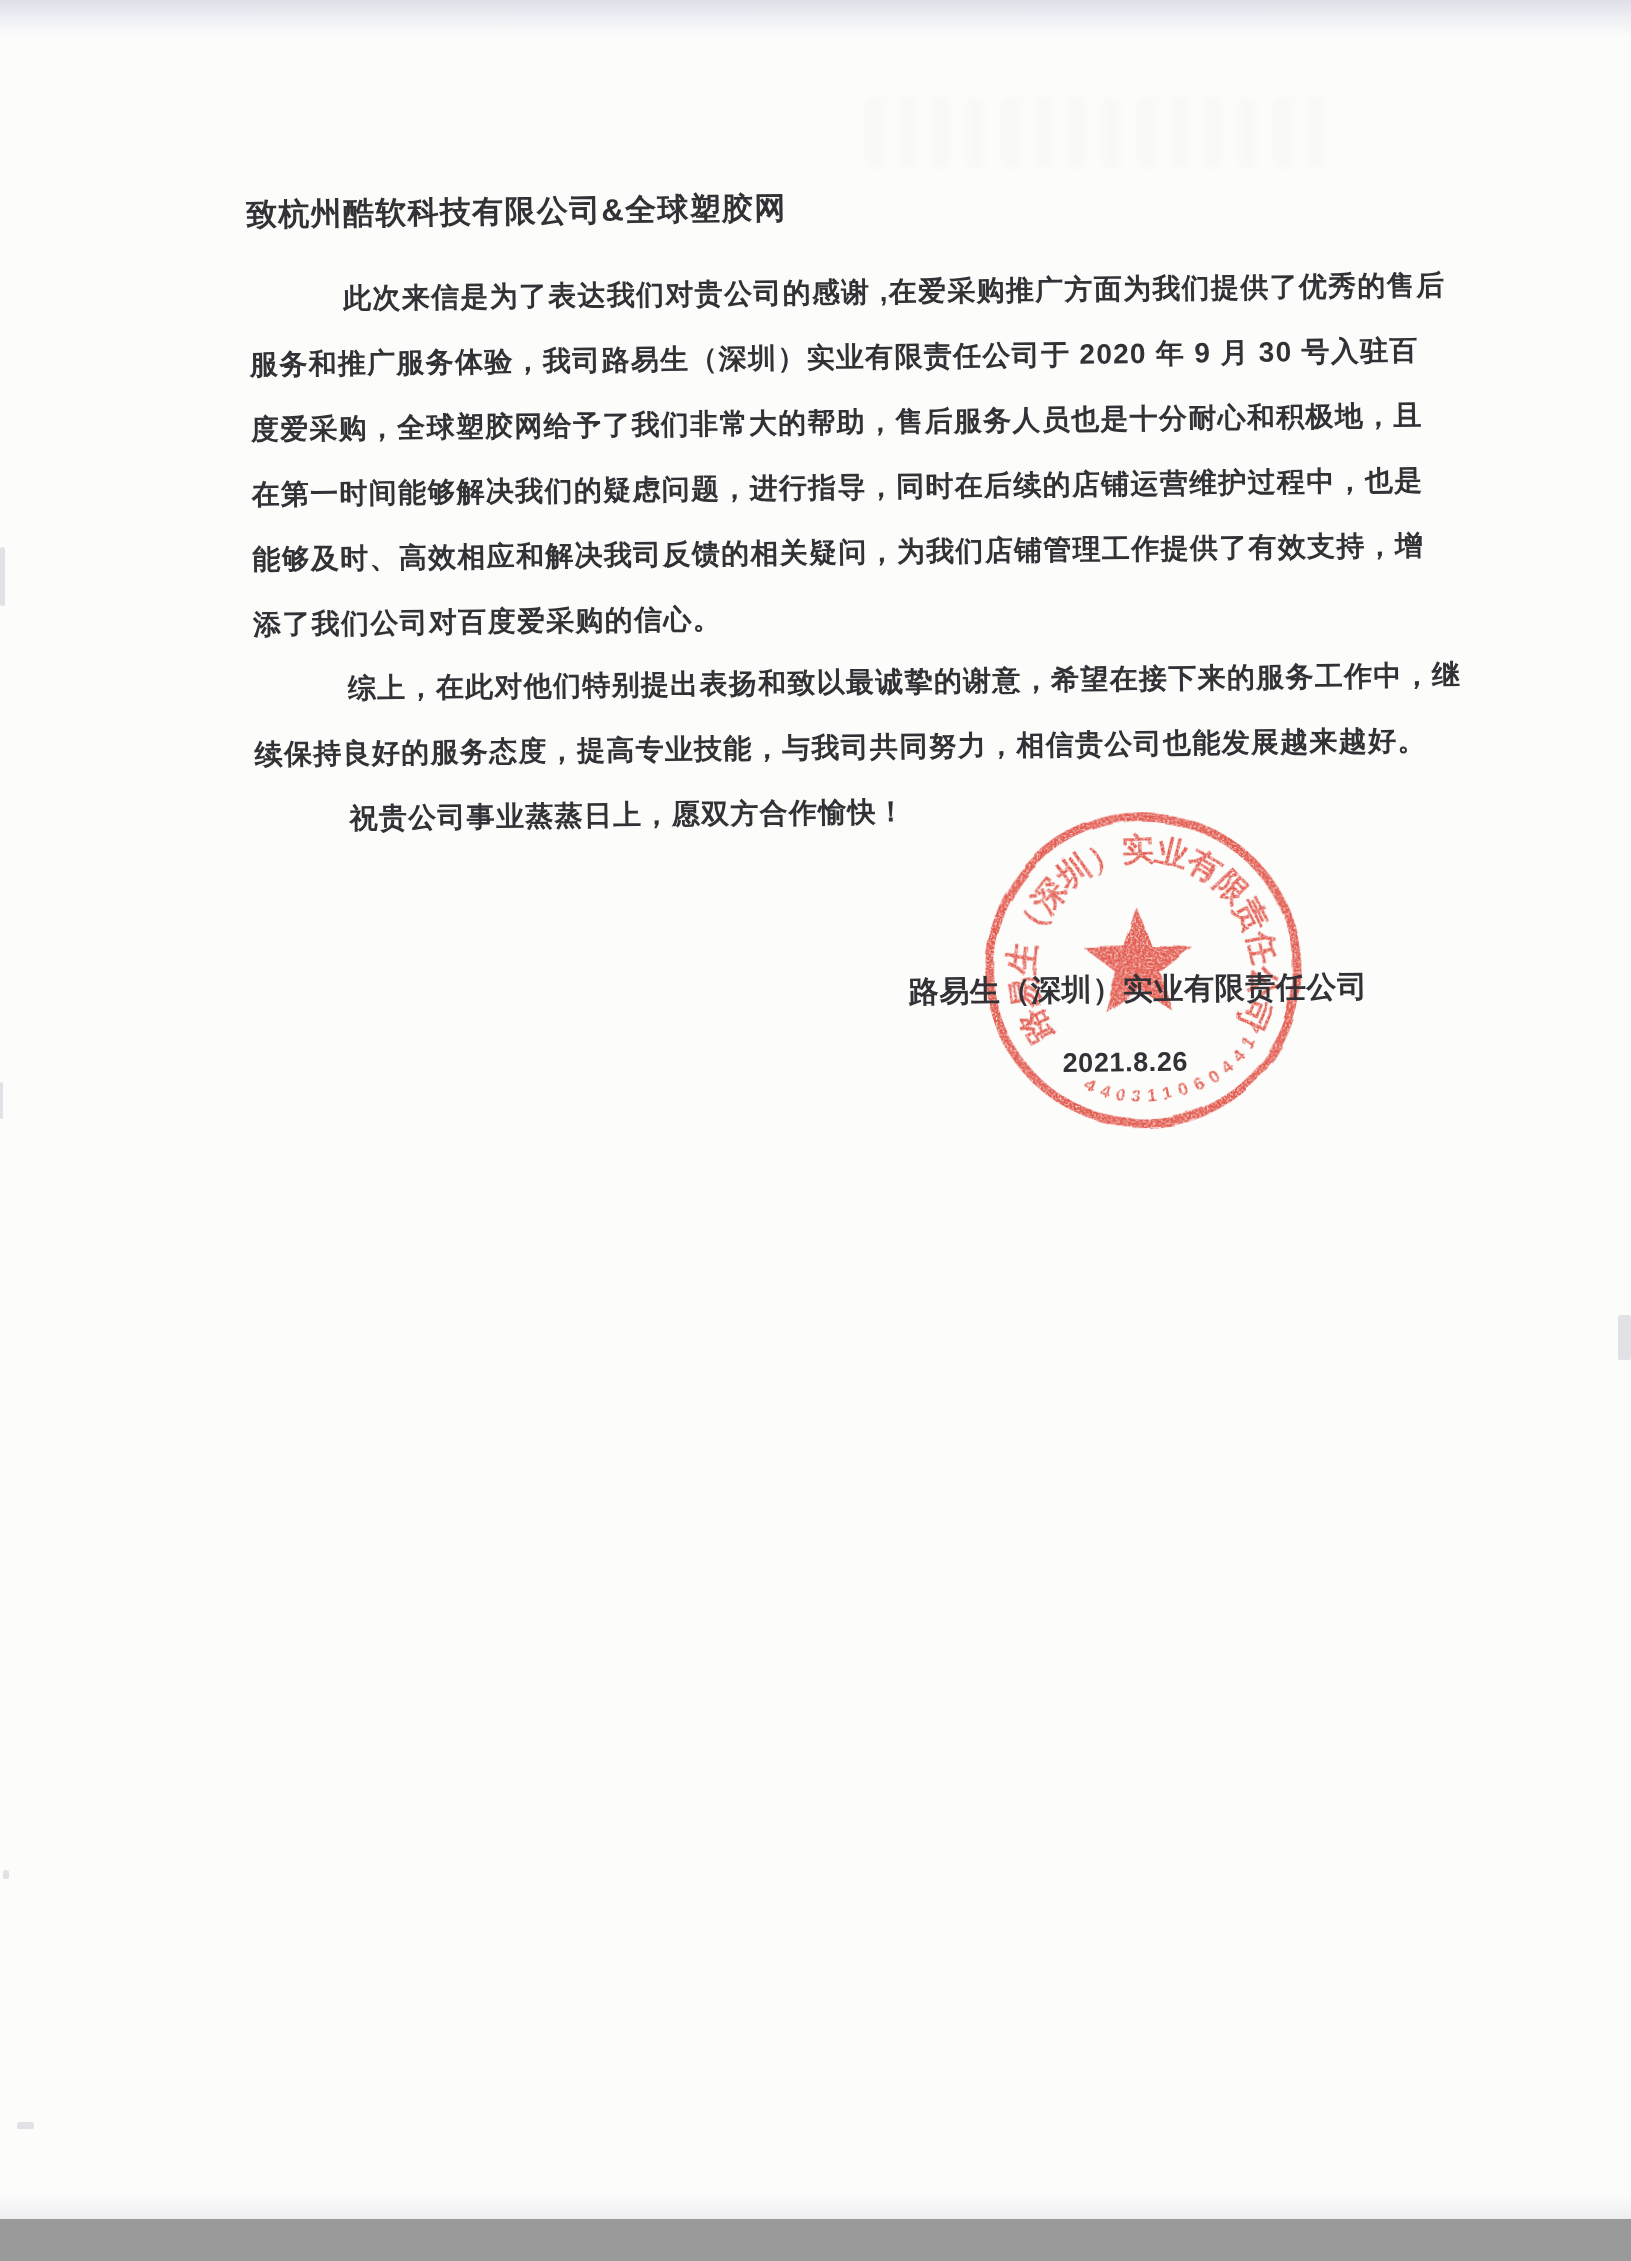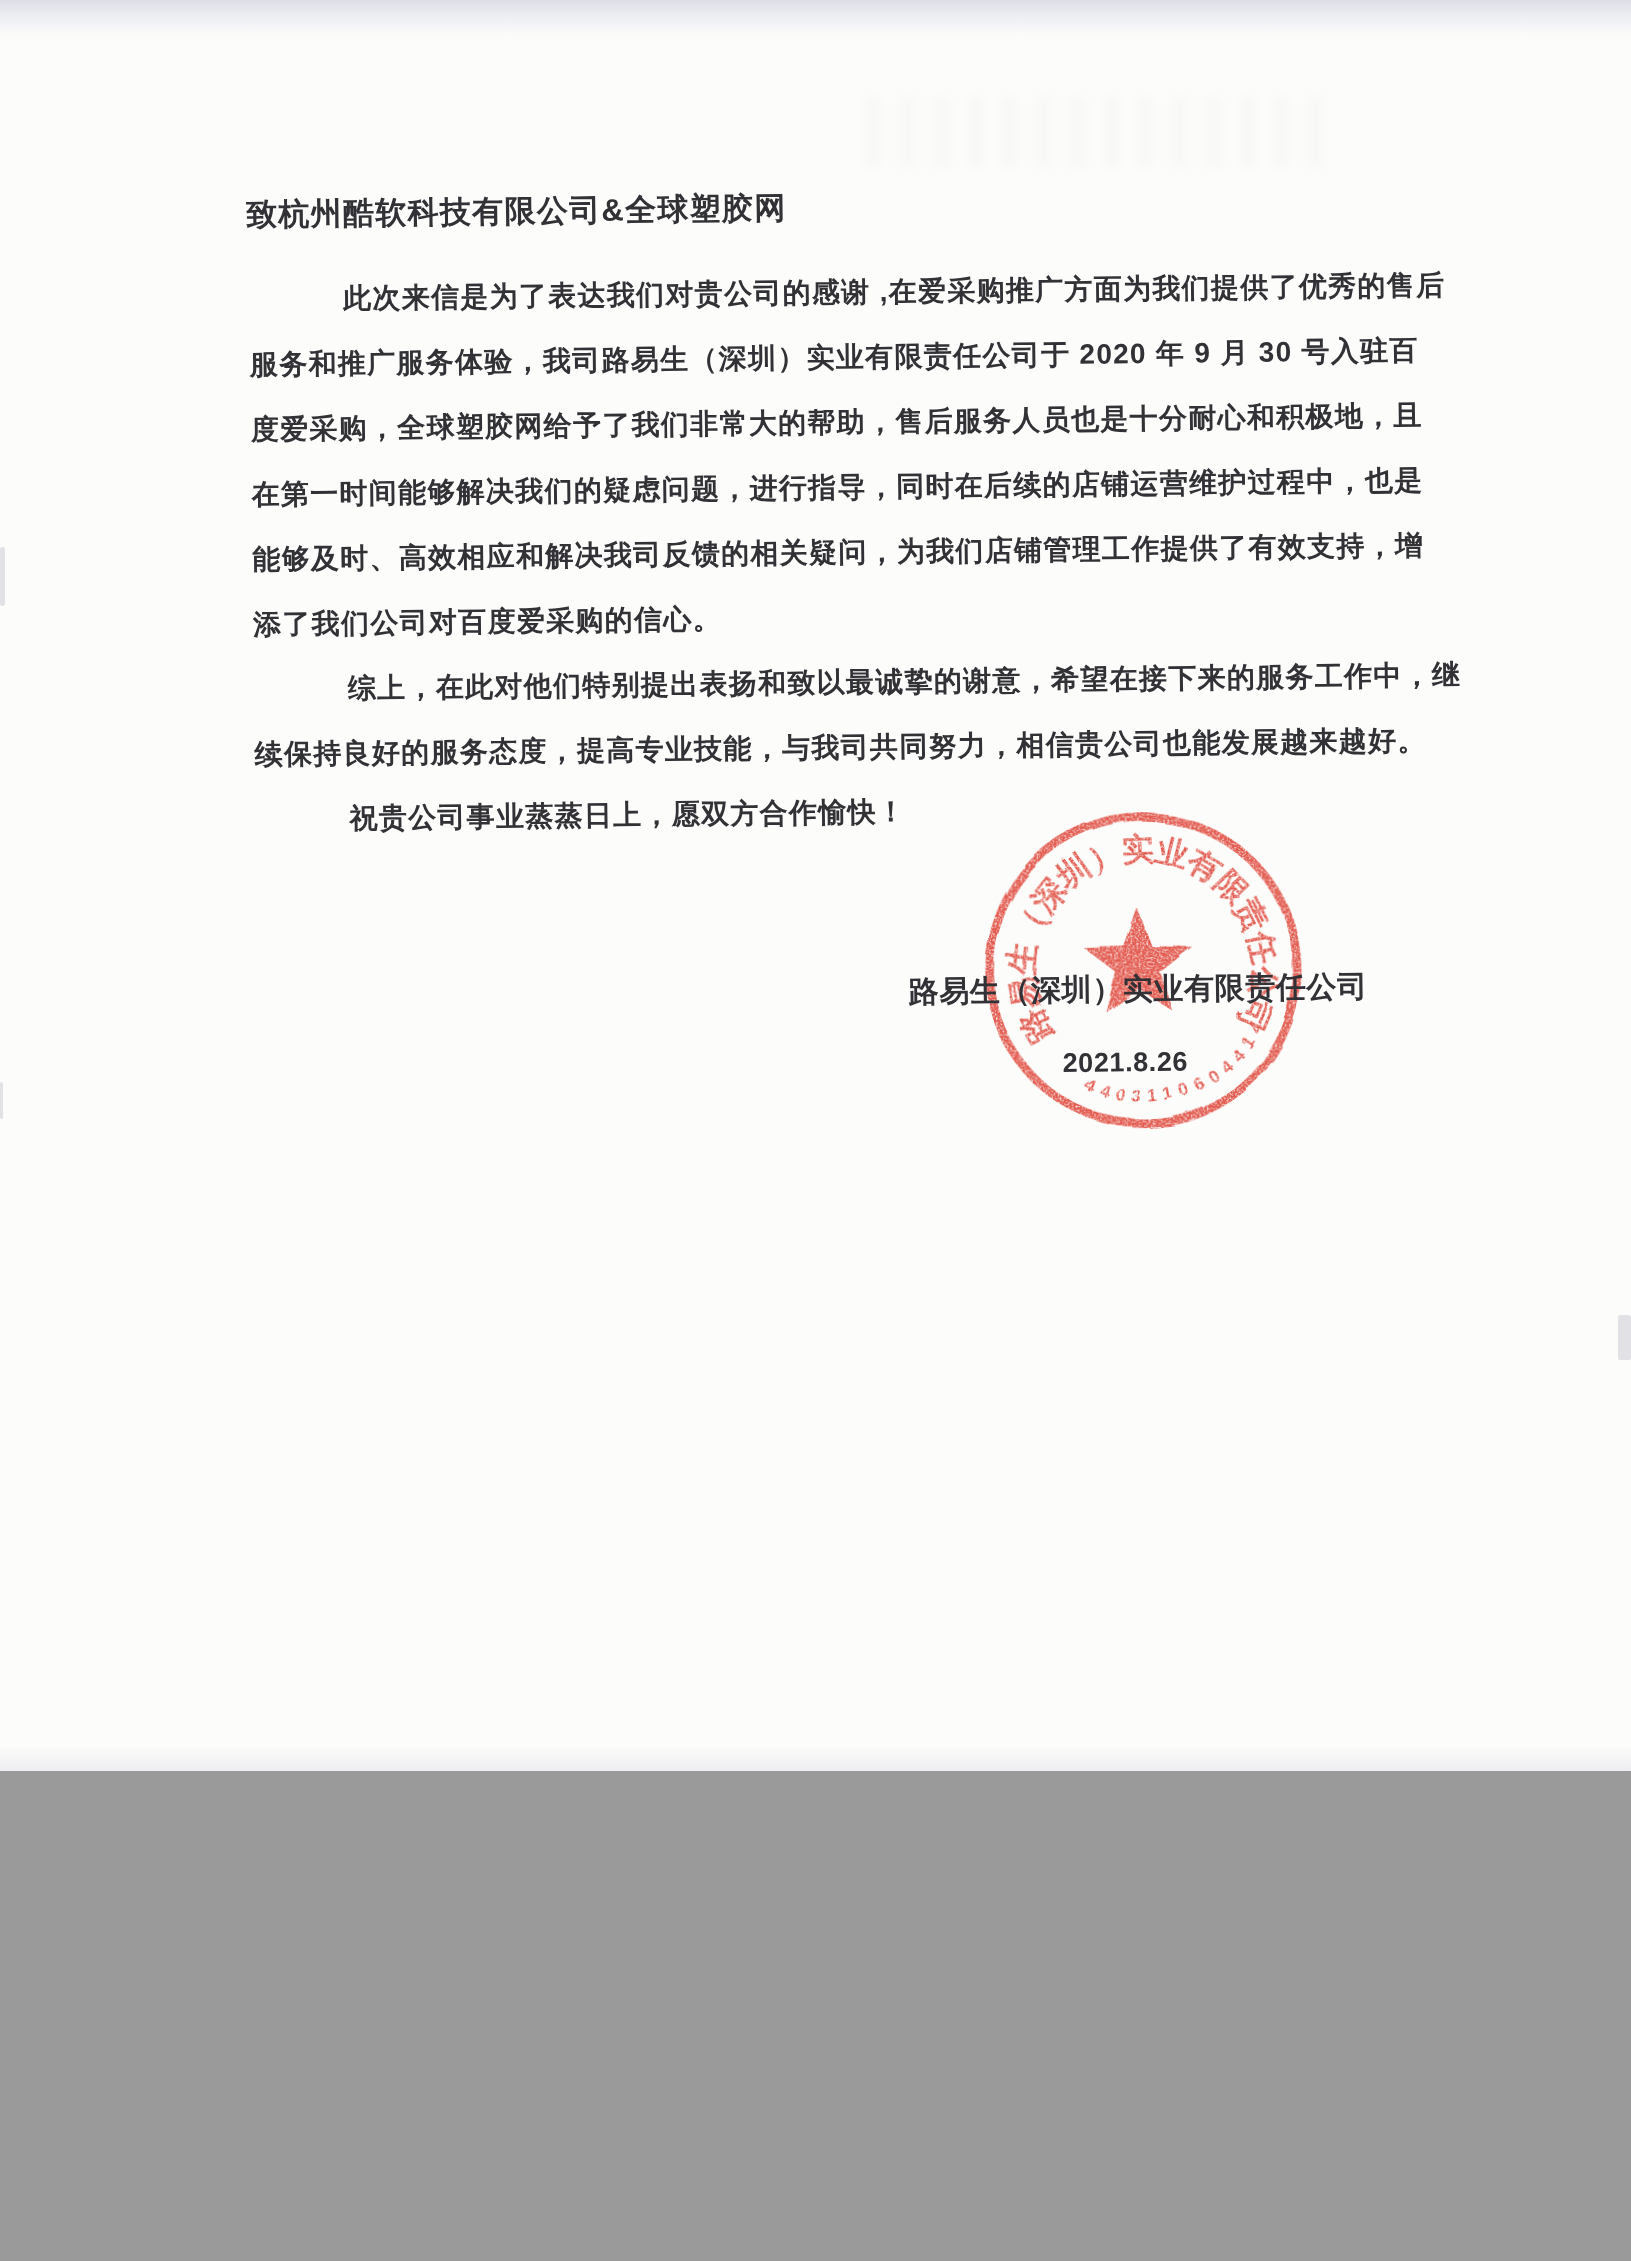--- a/index.html
+++ b/index.html
@@ -1,18 +1,18 @@
 <!DOCTYPE html>
 <html lang="zh" style="--seal-color: #df4537; --paper-color: #fcfcfb; --text-color: #313136;font-size:10.3px"><head>
 <meta charset="utf-8">
 <style>
   html,body{margin:0;padding:0;background:#9a9a9a;}
   .page{
     position:relative;
-    width:1631px;height:1771px;
+    width:1631px;height:2219px;
     background:var(--paper-color,#fcfcfb);
     overflow:hidden;
     font-family:"Liberation Sans","DejaVu Sans",sans-serif;
     color:var(--text-color,#313136);
   }
   
   .scan-top{
     position:absolute;left:0;top:0;width:100%;height:37px;
     background:linear-gradient(180deg,#d8d9e4 0%,#e9eaf1 40%,rgba(255,255,255,0) 100%);
     opacity:.85;

